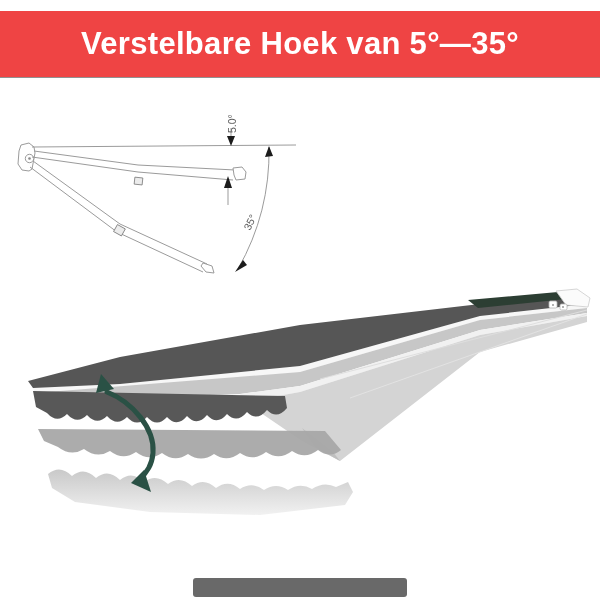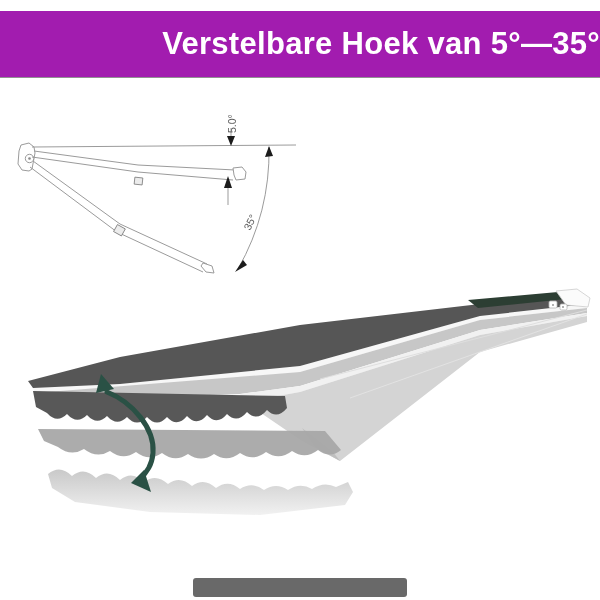--- a/index.html
+++ b/index.html
@@ -2,22 +2,22 @@
 <html><head>
 <meta charset="utf-8">
 <style>
   html,body{margin:0;padding:0;}
   body{
     width:600px;height:600px;position:relative;background:#ffffff;overflow:hidden;
     font-family:"Liberation Sans","DejaVu Sans",sans-serif;
   }
   .banner{
     position:absolute;top:11px;left:0;width:600px;height:66px;
-    background:#a21caf;border-bottom:1px solid #919191;
-    display:flex;align-items:center;justify-content:flex-end;
+    background:#ef4444;border-bottom:1px solid #919191;
+    display:flex;align-items:center;justify-content:center;
   }
   .banner span{
     color:#ffffff;font-size:31px;font-weight:bold;letter-spacing:.3px;
   }
   .diagram{position:absolute;left:0;top:100px;width:310px;height:200px;}
   .awning{position:absolute;left:0;top:285px;width:600px;height:255px;}
   .bottom-bar{
     position:absolute;left:193px;top:578px;width:214px;height:19px;
     background:#696969;border-radius:3px;
   }

